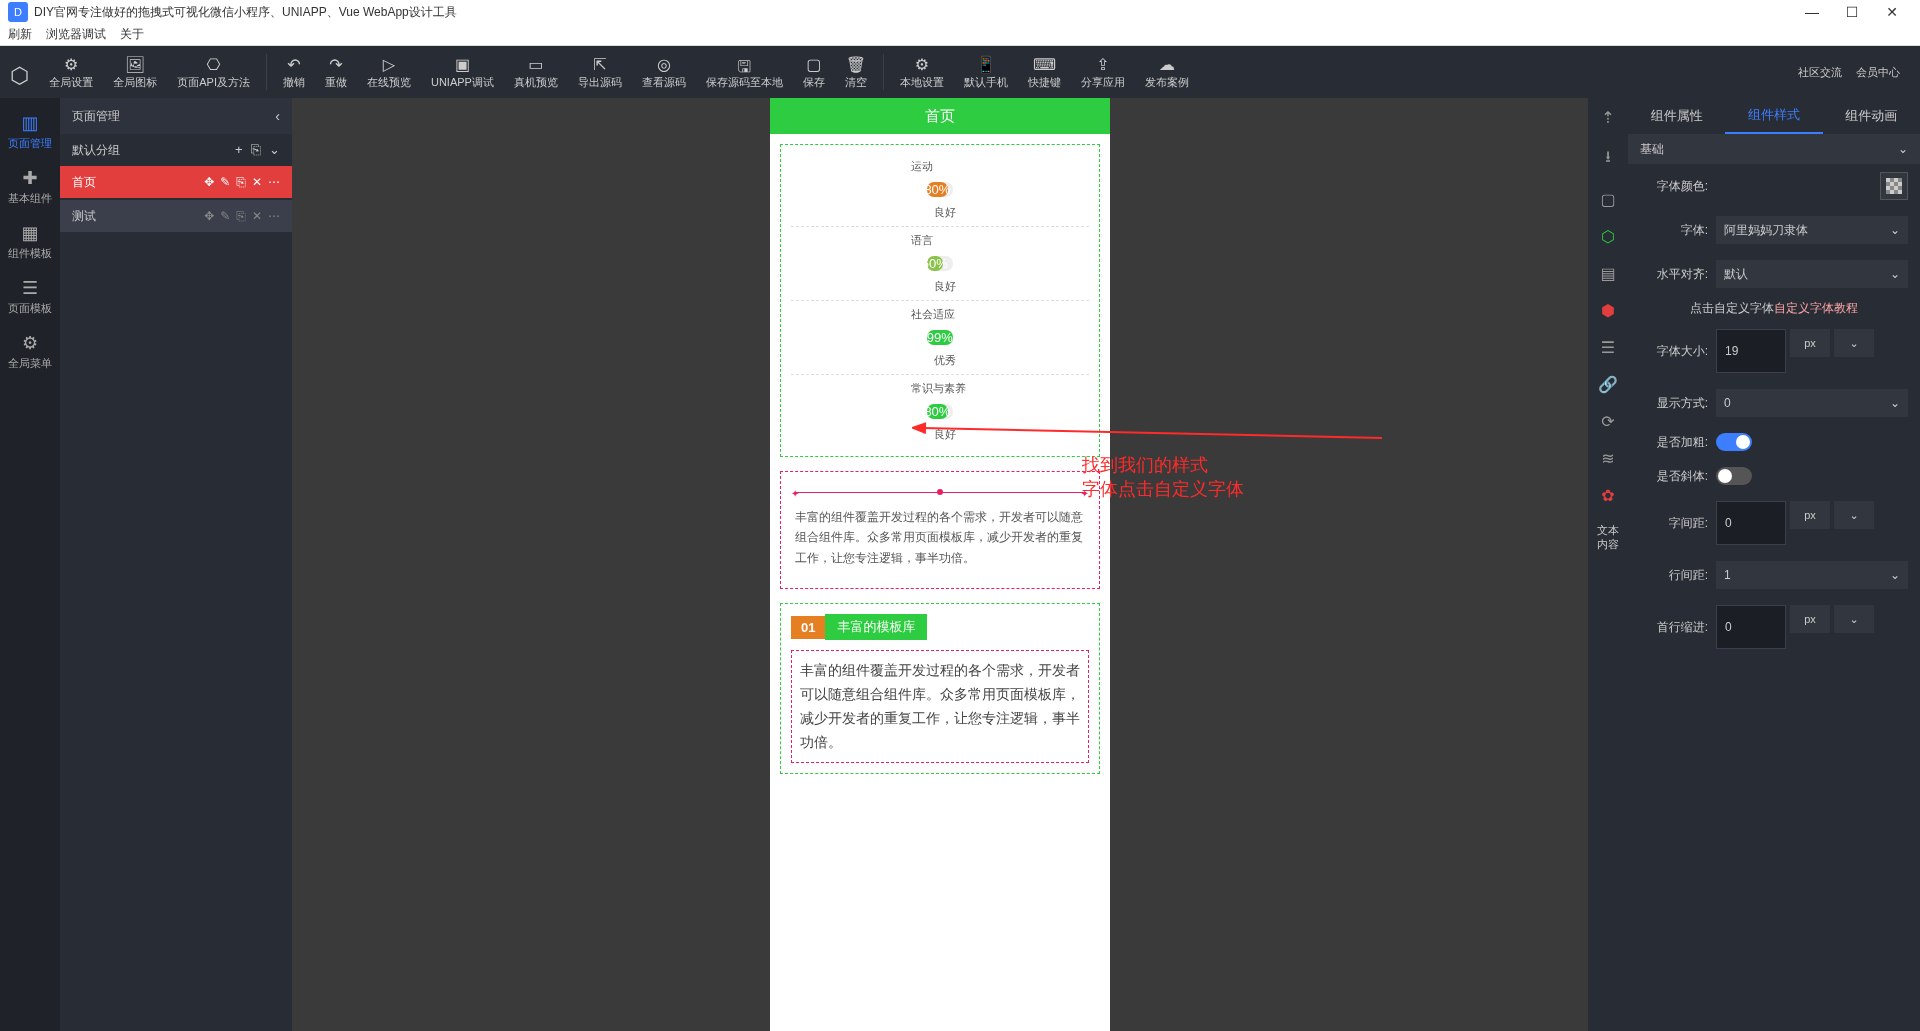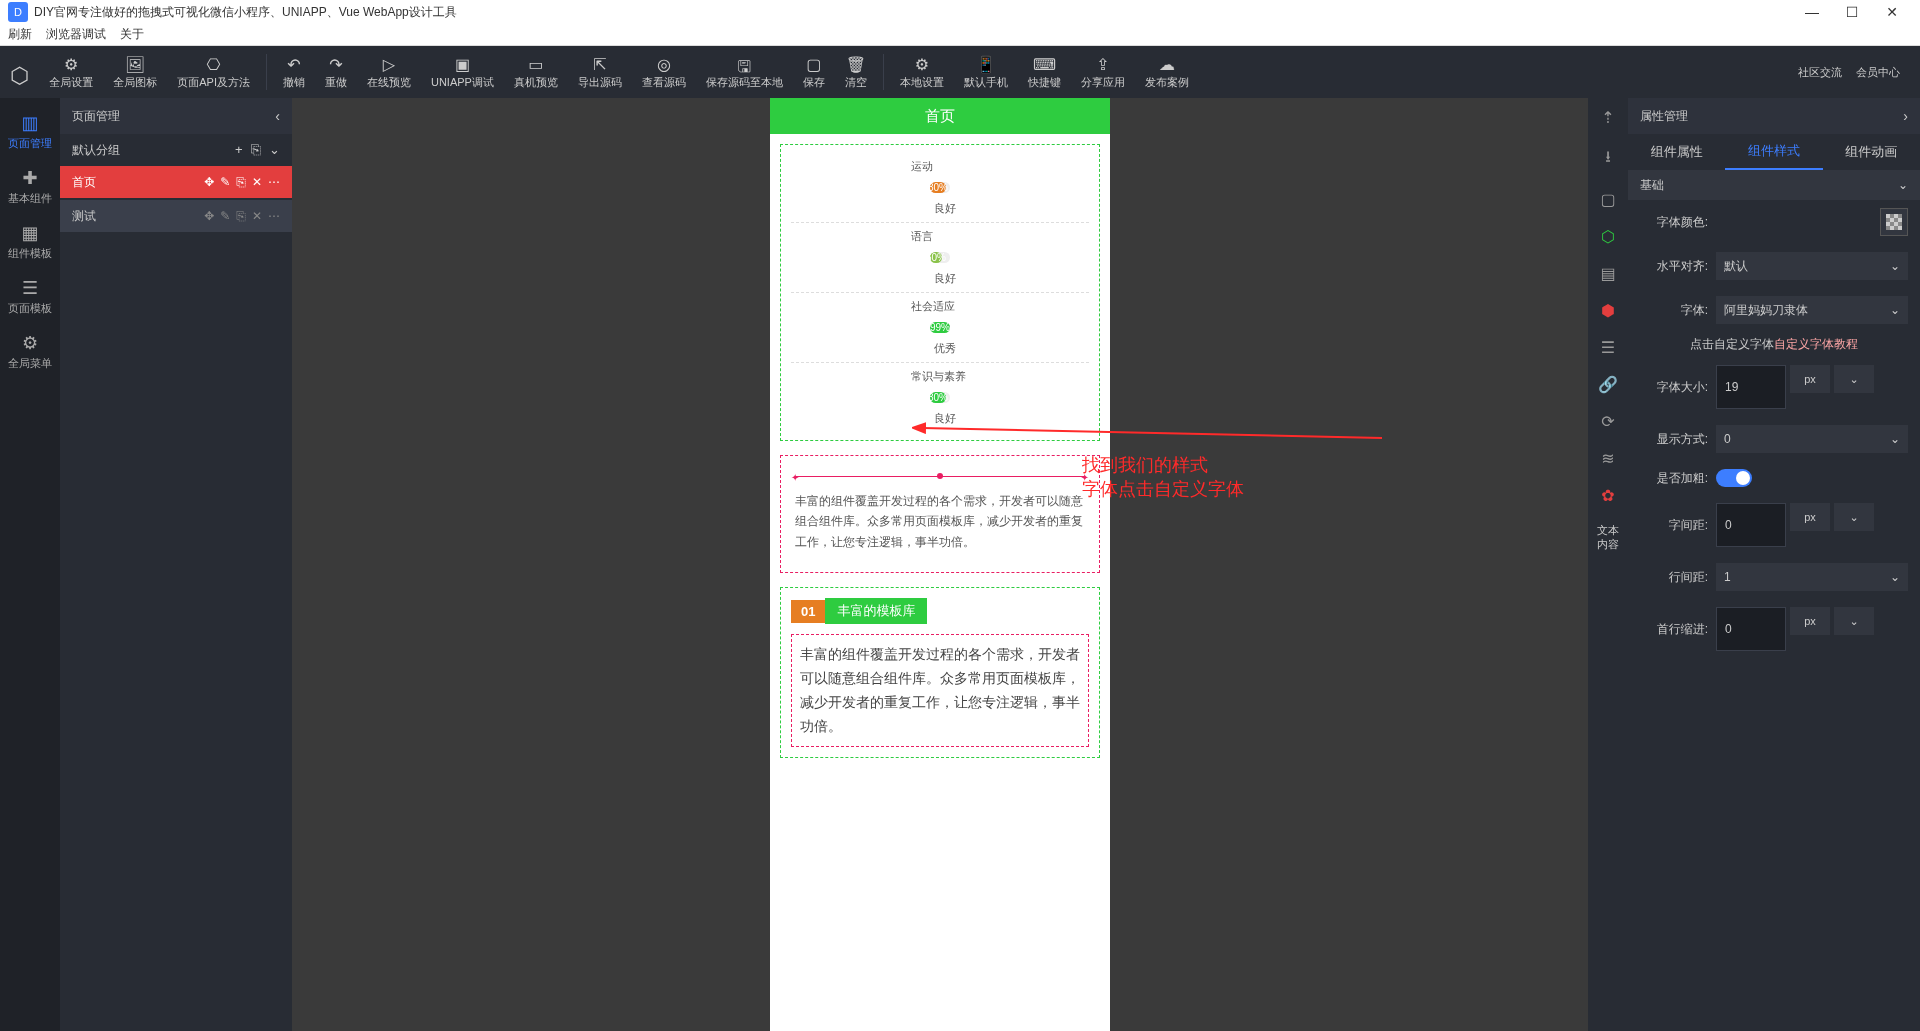--- a/index.html
+++ b/index.html
@@ -30,21 +30,21 @@
 .pgicons { display:flex; gap:6px; font-size:12px; }
 .canvas { flex:1; background:#3a3a3a; position:relative; overflow:hidden; display:flex; justify-content:center; }
 .phone { width:340px; background:#fff; margin-top:0; }
 .phead { height:36px; background:#2ecc40; color:#fff; display:flex; align-items:center; justify-content:center; font-size:15px; }
 .pbody { padding:10px; }
 .card { border:1px dashed #2ecc40; padding:8px 10px; margin-bottom:14px; background:#fff; }
 .prow { display:flex; align-items:center; gap:8px; padding:6px 0; border-bottom:1px dashed #ddd; font-size:11px; color:#555;flex-direction:column; }
 .prow:last-child { border-bottom:none; }
 .plabel { width:58px; font-family:"KaiTi",serif; }
 .pbar { flex:1; height:14px; background:#eee; border-radius:7px; position:relative; }
-.pfill { height:100%; border-radius:7px; color:#fff; font-size:10px; display:flex; align-items:center; justify-content:center; }
+.pfill { height:100%; border-radius:7px; color:#fff; font-size:13px; display:flex; align-items:center; justify-content:center; }
 .pstatus { width:32px; text-align:right; font-family:"KaiTi",serif; }
 .quote { border:1px dashed #e91e63; padding:20px 14px; margin-bottom:14px; background:#fff; position:relative; font-family:"KaiTi",serif; font-size:12px; color:#555; line-height:1.7; }
 .quote .divline { height:1px; border-top:1px solid #e91e63; margin-bottom:14px; position:relative; }
 .quote .divline::before,.quote .divline::after { content:"✦"; color:#e91e63; position:absolute; top:-8px; font-size:10px; }
 .quote .divline::before { left:-4px; } .quote .divline::after { right:-4px; }
 .quote .divline .dot { position:absolute; left:50%; top:-4px; width:6px; height:6px; background:#e91e63; border-radius:50%; transform:translateX(-50%); }
 .sec { border:1px dashed #2ecc40; padding:10px; margin-bottom:14px; background:#fff; font-family:"KaiTi",serif; }
 .secbadge { display:inline-flex; align-items:center; }
 .secnum { background:#e67e22; color:#fff; padding:4px 10px; font-weight:bold; font-size:13px; }
 .sectitle { background:#2ecc40; color:#fff; padding:4px 12px; font-size:13px; }
@@ -301,55 +301,51 @@
     <span class="pico">☰</span>
     <span class="pico">🔗</span>
     <span class="pico">⟳</span>
     <span class="pico">≋</span>
     <span class="pico" style="color:#e33e3e">✿</span>
     <span class="ptxt" style="white-space:pre-line">文本
 内容</span>
   </div>
 
   <div class="proppanel">
-    <div class="panelhead">
-      <span>属性管理</span>
-      <span class="chev">›</span>
-    </div>
     <div class="proptabs">
       <div class="pt">组件属性</div>
       <div class="pt active">组件样式</div>
       <div class="pt">组件动画</div>
     </div>
     <div class="propsec">
         <span>基础</span>
         <span>⌄</span>
       </div>
 
     <div class="proprow">
         <span class="lbl">字体颜色:</span>
         <div class="ctrl" style="display:flex;justify-content:flex-end">
           <div class="colorbox">
             <div class="chk"></div>
           </div>
         </div>
       </div>
     <div class="proprow">
+        <span class="lbl">字体:</span>
+        <div class="ctrl">
+          <div class="psel">
+            <span>阿里妈妈刀隶体</span>
+          </div>
+        </div>
+      </div>
+    <div class="proprow">
         <span class="lbl">水平对齐:</span>
         <div class="ctrl">
           <div class="psel">
             <span>默认</span>
-          </div>
-        </div>
-      </div>
-    <div class="proprow">
-        <span class="lbl">字体:</span>
-        <div class="ctrl">
-          <div class="psel">
-            <span>阿里妈妈刀隶体</span>
           </div>
         </div>
       </div>
     <div class="linkrow"><span class="l1">点击自定义字体</span><span class="l2">自定义字体教程</span></div>
     <div class="proprow">
         <span class="lbl">字体大小:</span>
         <div class="ctrl unitgrp">
           <input class="pinput" value="19" style="">
           <div class="unit">px</div>
           <div class="unit">⌄</div>
@@ -365,20 +361,28 @@
       </div>
     <div class="proprow">
         <span class="lbl">是否加粗:</span>
         <div class="ctrl">
           <div class="toggle on">
             <div class="knob"></div>
           </div>
         </div>
       </div>
     <div class="proprow">
+        <span class="lbl">是否斜体:</span>
+        <div class="ctrl">
+          <div class="toggle">
+            <div class="knob"></div>
+          </div>
+        </div>
+      </div>
+    <div class="proprow">
         <span class="lbl">字间距:</span>
         <div class="ctrl unitgrp">
           <input class="pinput" value="0" style="">
           <div class="unit">px</div>
           <div class="unit">⌄</div>
         </div>
       </div>
     <div class="proprow">
         <span class="lbl">行间距:</span>
         <div class="ctrl">

